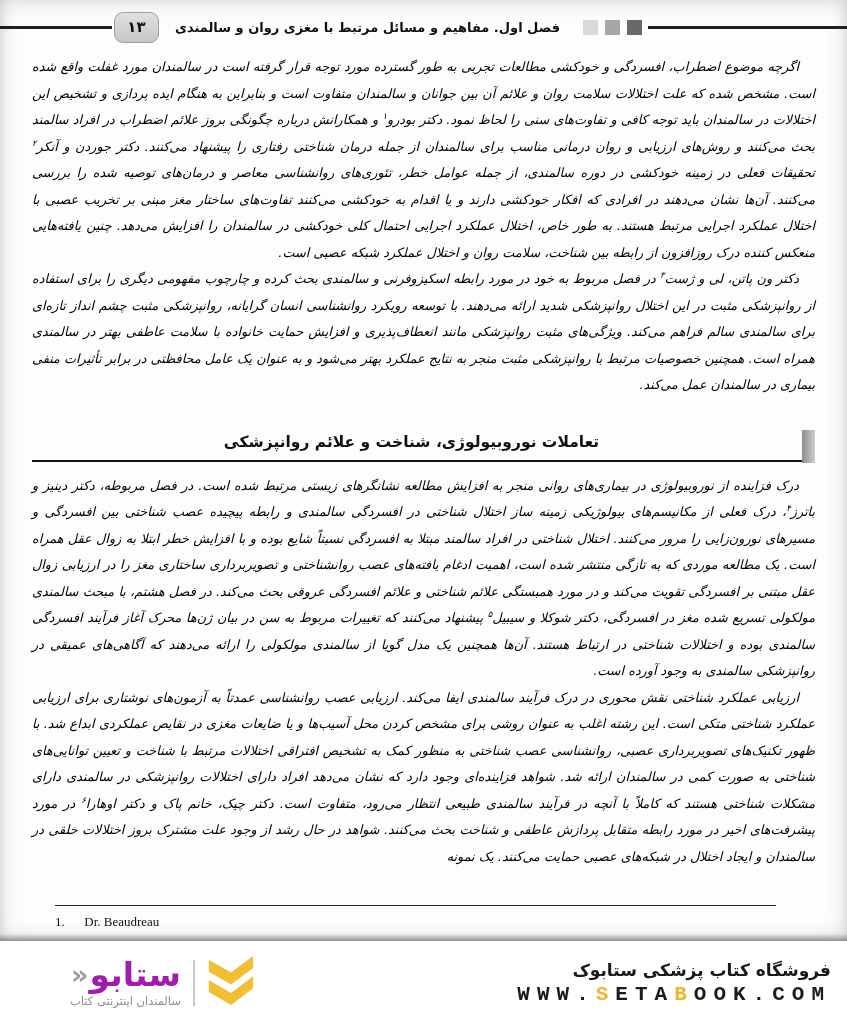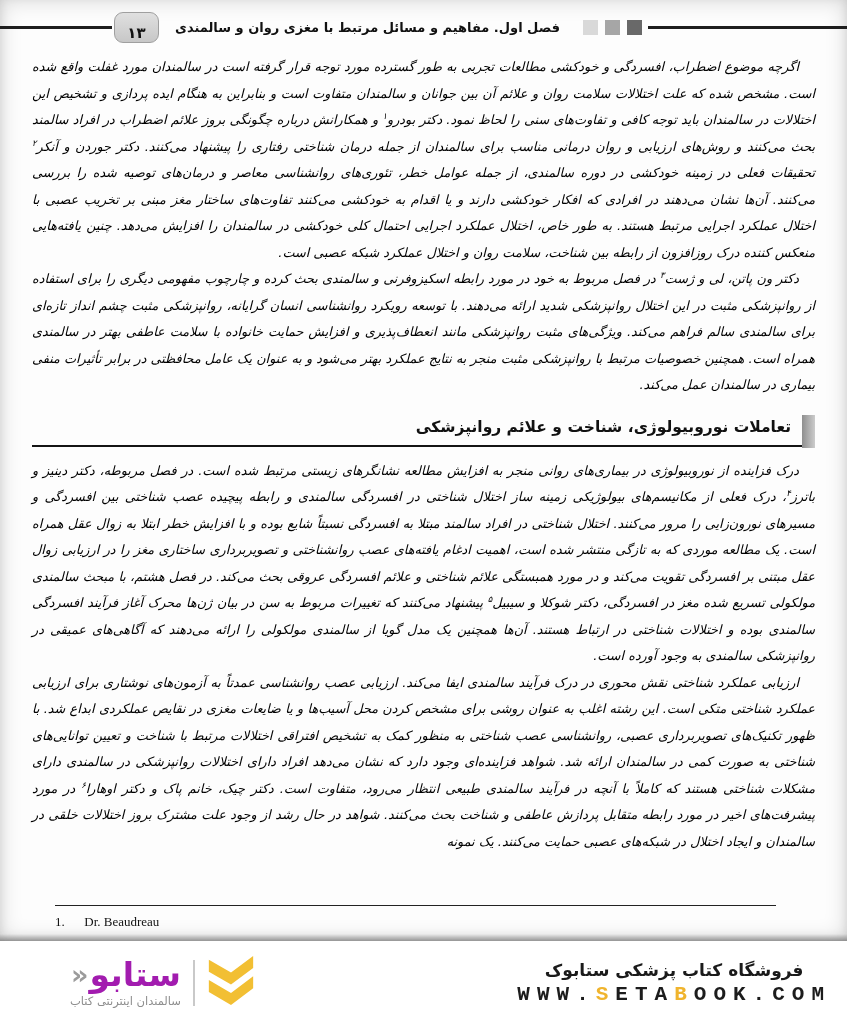--- a/index.html
+++ b/index.html
@@ -15,56 +15,56 @@
   .scan::after { content:""; position:absolute; left:0; right:0; bottom:0; height:7px;
           background:linear-gradient(to bottom, rgba(0,0,0,0), rgba(0,0,0,.30)); }
 
   
   .page-header { display:flex; align-items:center; padding-top:12px; height:42px; direction:ltr; }
   .rule { height:3px; background:#1e1e1e; flex:none; }
   .rule-left  { width:112px; }
   .rule-right { width:199px; }
   .page-num-box { width:45px; height:31px; flex:none;
           background:linear-gradient(#e0e0e0,#c7c7c7); border:1px solid #9f9f9f; border-radius:9px;
-          display:flex; align-items:flex-end; justify-content:center;
+          display:flex; align-items:center; justify-content:center;
           font-size:15px; font-weight:bold; color:#111; margin:12px 2px; }
   .chapter-title { direction:rtl; font-size:13px; font-weight:bold; color:#111;
           margin:0 10px 0 14px; white-space:nowrap; }
   .squares { display:flex; gap:7px; margin-left:auto; margin-right:6px; }
   .sq { width:15px; height:15px; display:block; }
   .sq1 { background:#d9d9d9; } .sq2 { background:#a6a6a6; } .sq3 { background:#696969; }
 
   
   .text-col { padding:12px 32px 0; direction:rtl; }
   .para { font-size:12.8px; line-height:26.5px; text-align:justify; color:#000000; text-indent:16px;font-style:italic; }
   .para sup { font-size:8.5px; line-height:0; }
 
-  .section-heading { position:relative; margin:15px 0 11px; border-bottom:2.5px solid #141414;
-          padding:4px 24px 9px 0; }
+  .section-heading { position:relative; margin:30px 0 11px; border-bottom:2.5px solid #141414;
+          padding:4px 24px 9px 0;text-align:center; }
   .section-heading h2 { font-size:15.5px; font-weight:bold; color:#111; }
   .heading-bar { position:absolute; right:0; top:1px; width:13px; height:33px;
           background:linear-gradient(to left,#cccccc,#8f8f8f); }
 
   
   .footnotes { position:absolute; left:55px; right:71px; bottom:8px; direction:ltr; }
   .fn-rule { height:1.5px; background:#222; margin-bottom:5px; }
   .fn { font-family:"Liberation Serif", serif; font-size:13px; line-height:22px; color:#111; }
   .fn-num { display:inline-block; min-width:26px; }
 
   
   .site-footer { height:83px; background:#ffffff; display:flex; align-items:center;
           justify-content:space-between; padding:0 16px 0 70px; }
   .logo-lockup { display:flex; align-items:center; gap:12px; }
   .logo-text { text-align:center; }
   .wordmark { direction:rtl; display:flex; align-items:center; line-height:1; }
   .wm-main { color:#a21caf; font-size:33px; font-weight:bold; }
   .wm-end  { color:#9b9b9b; font-size:27px; font-weight:bold; margin-right:1px; }
   .tagline { font-size:11.5px; color:#8e8e8e; margin-top:3px; direction:rtl; }
   .logo-divider { width:2px; height:46px; background:#c9c9c9; }
-  .footer-right { text-align:center; }
+  .footer-right { text-align:right; }
   .store-title { direction:rtl; font-size:17px; font-weight:bold; color:#1a1a1a; margin-bottom:3px; }
   .url { font-family:Liberation Mono, monospace; font-size:21px; font-weight:bold;
          letter-spacing:7px; white-space:nowrap; }
   .seg-dark { color:#1c1c1c; } .seg-yellow { color:#f0b42d; }
 </style>
 </head>
 <body>
 
 <div class="page">
 

